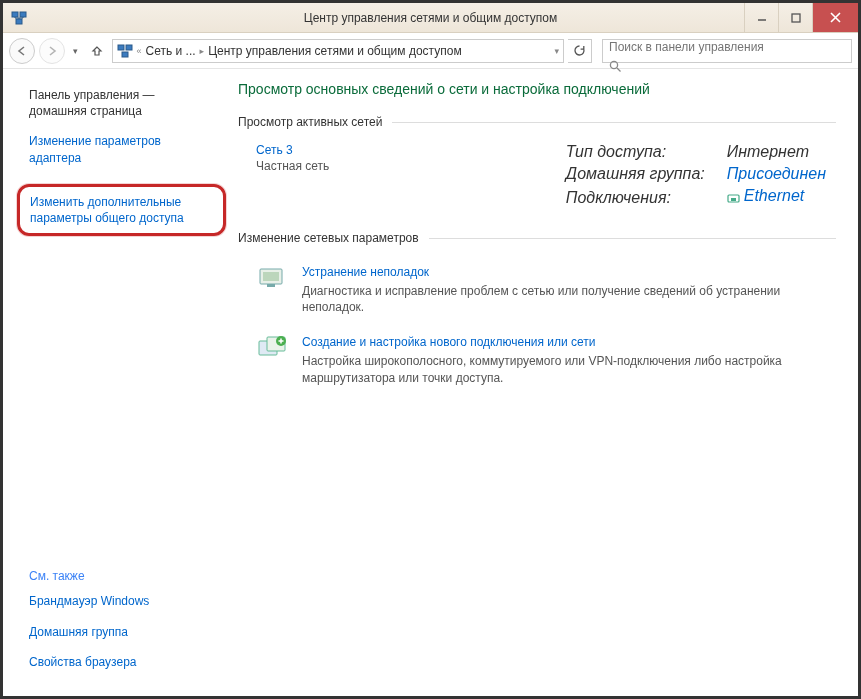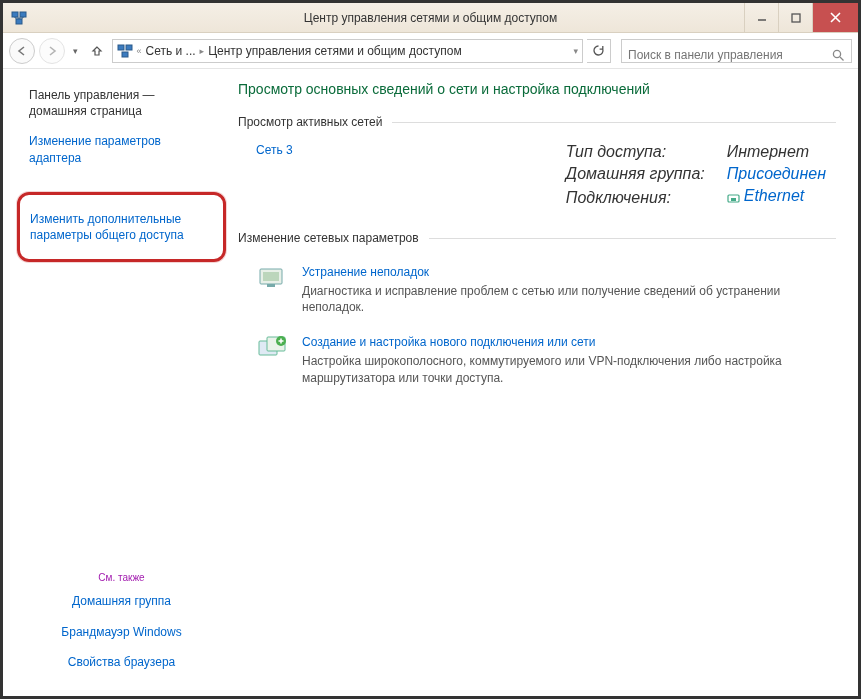--- a/index.html
+++ b/index.html
@@ -100,67 +100,67 @@
   .address .sep { color: #888; font-size: 9px; }
   .address .addr-icon { width:16px; height:16px; display:inline-flex; align-items:center; justify-content:center; }
   .refresh-btn {
     width: 24px; height: 24px;
     border: 1px solid #ccc;
     border-left: none;
     display: flex; align-items: center; justify-content: center;
     color: #555; cursor: pointer;
   }
   .search {
-    width: 231px; height: 24px;
+    width: 250px; height: 24px;
     border: 1px solid #ccc;
     display: flex;
-    align-items: flex-end;
+    align-items: flex-start;
     padding: 0 6px;
     color: #888;
     gap: 6px;
     margin-left: 6px;
+    flex-direction: column;
   }
   .search input {
     border: none; outline: none;
     font-size: 12px;
     width: 100%;
     color: #333;
   }
   .content {
     display: flex;
     height: calc(100% - 66px);
   }
   .sidebar {
     width: 225px;
     padding: 18px 14px 12px 26px;
     display: flex;
     flex-direction: column;
-    align-items: center;
   }
   .sidebar a, .sidebar .static {
     color: #333;
     text-decoration: none;
     font-size: 12px;
     line-height: 1.35;
     display: block;
     margin-bottom: 14px;
   }
   .sidebar a.link { color: #0066cc; cursor: pointer; }
   .highlighted {
     border: 3px solid #c62828;
     border-radius: 12px;
-    padding: 16px 10px;
-    margin: 12px -12px 14px -12px;
+    padding: 7px 10px;
+    margin: 4px -12px 14px -12px;
     box-shadow: 0 0 0 1px rgba(198,40,40,.2);
   }
   .highlighted a { margin: 0; color: #0066cc; }
   .sidebar .spacer { flex: 1; }
   .sidebar .see-also {
-    color: #a21caf;
-    font-size: 10px;
+    color: #3b82f6;
+    font-size: 12px;
     margin-bottom: 10px;
   }
   .main {
     flex: 1;
     padding: 12px 22px 12px 10px;
     overflow: auto;
   }
   .main h1 {
     font-size: 14px;
     font-weight: normal;
@@ -309,36 +309,37 @@
 
 <div class="content">
   <div class="sidebar">
     <a class="static">Панель управления — домашняя страница</a>
     <a class="link">Изменение параметров адаптера</a>
     <div class="highlighted">
       <a class="link">Изменить дополнительные параметры общего доступа</a>
     </div>
     <div class="spacer"></div>
     <div class="see-also">См. также</div>
+    <a class="link">Брандмауэр Windows</a>
     <a class="link">Домашняя группа</a>
-    <a class="link">Брандмауэр Windows</a>
     <a class="link">Свойства браузера</a>
   </div>
 
   <div class="main">
     <h1>Просмотр основных сведений о сети и настройка подключений</h1>
 
     <div class="section-head">
       <span class="label">Просмотр активных сетей</span>
       <span class="rule"></span>
     </div>
 
     <div class="networks">
       <div class="net-left">
         <div class="net-name">Сеть  3</div>
+        <div class="net-sub">Частная сеть</div>
       </div>
       <div class="net-right">
         <span class="k">Тип доступа:</span>
         <span class="v">Интернет</span>
         <span class="k">Домашняя группа:</span>
         <span class="v"><a>Присоединен</a></span>
         <span class="k">Подключения:</span>
         <span class="v">
           <span class="eth">
             <span>

